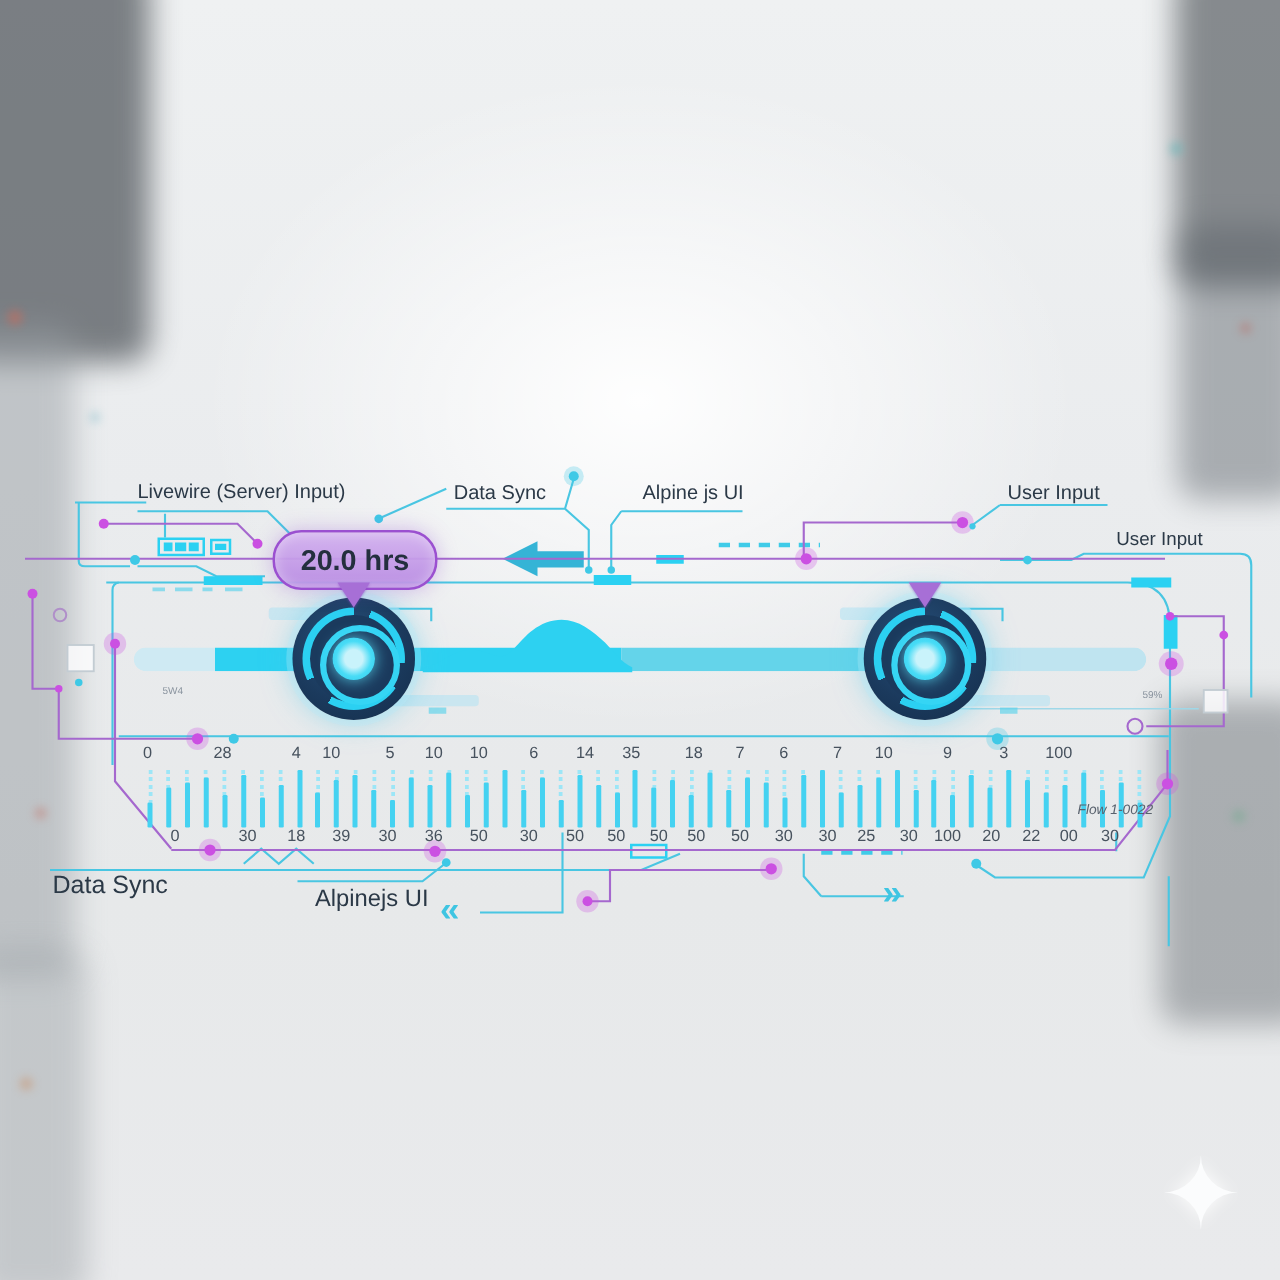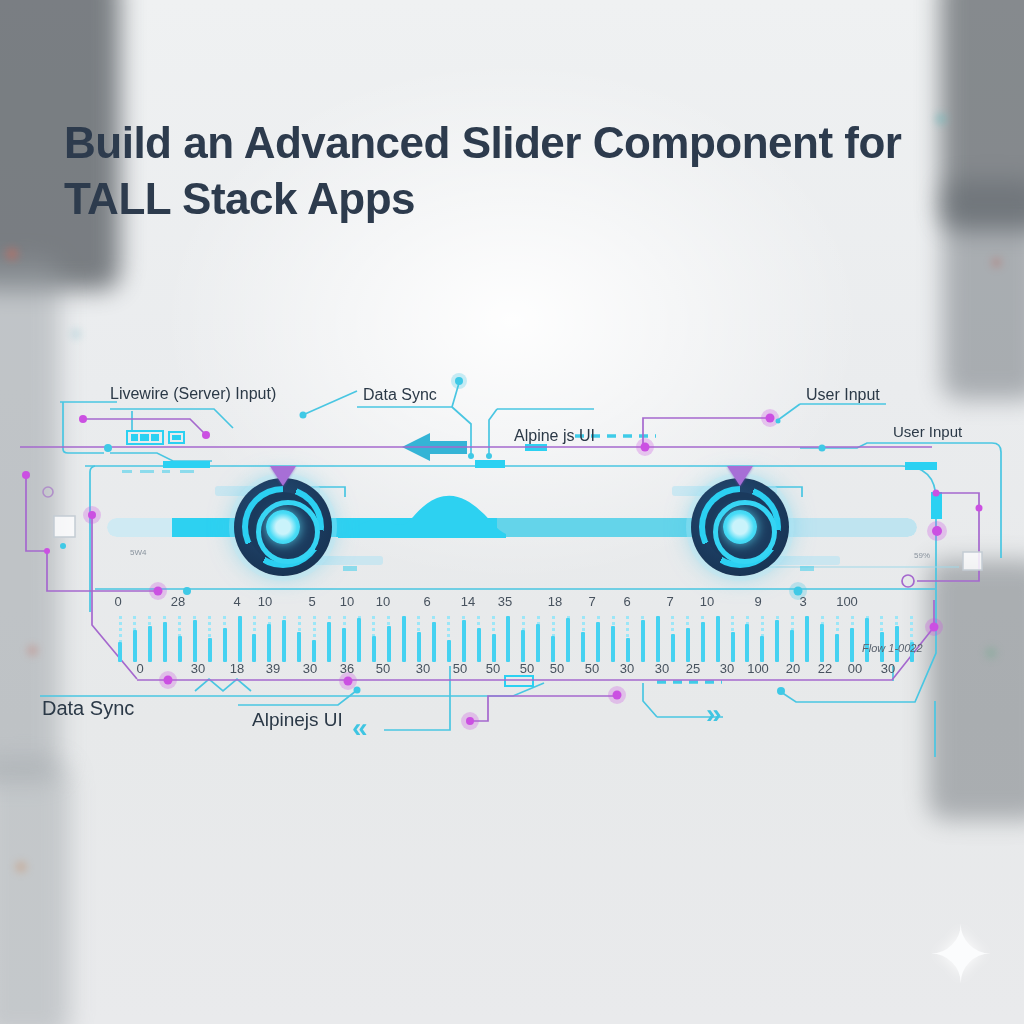--- a/index.html
+++ b/index.html
@@ -84,21 +84,20 @@
   <div class="bgblob" style="left:928px;top:560px;width:120px;height:260px;background:#4e555b;opacity:.4;"></div>
   <div class="centerglow"></div>
   <div class="bokeh" style="left:6px;top:248px;width:12px;height:12px;background:#c96a5a;opacity:.6;"></div>
   <div class="bokeh" style="left:28px;top:646px;width:9px;height:9px;background:#c4756a;opacity:.55;"></div>
   <div class="bokeh" style="left:16px;top:862px;width:10px;height:10px;background:#c98a5e;opacity:.5;"></div>
   <div class="bokeh" style="left:936px;top:114px;width:10px;height:10px;background:#5fb8ba;opacity:.6;"></div>
   <div class="bokeh" style="left:986px;top:648px;width:10px;height:10px;background:#6aa98a;opacity:.5;"></div>
   <div class="bokeh" style="left:992px;top:258px;width:9px;height:9px;background:#b96a62;opacity:.5;"></div>
   <div class="bokeh" style="left:72px;top:330px;width:8px;height:8px;background:#74b4c4;opacity:.45;"></div>
 
-  <h1 class="title">Build an Advanced Slider Component for TALL Stack Apps</h1>
 
   <svg class="circuit" width="1024" height="1024" viewBox="0 0 1024 1024">
 
     <g>
       <path class="cy" d="M60,402 H117 M63,402 V449 Q63,453 68,453 H104"></path>
       <path class="cy" d="M110,453 H157 L173,461 H212"></path>
       <path class="cy" d="M132,411 V430"></path>
       <path class="cy" d="M110,409 H214 L233,428"></path>
       <path class="cy" d="M305,414 L357,391"></path>
       <path class="cy" d="M357,407 H452 M452,407 L459,383 M452,407 L471,424 V454"></path>
@@ -228,26 +227,29 @@
     <div class="handle-arcs"></div>
     <div class="handle-ring"></div>
     <div class="handle-core"></div>
   </div>
   <div class="handle" style="left:691px;top:478px;">
     <div class="handle-arcs"></div>
     <div class="handle-ring"></div>
     <div class="handle-core"></div>
   </div>
 
+  <div class="bubble" style="left:218px;top:424px;width:128px;">
+    <span>20.0 hrs</span>
+  </div>
   <div class="tail" style="left:270px;top:466px;"></div>
   <div class="tail" style="left:727px;top:466px;"></div>
 
   <div class="lbl" style="left:110px;top:385px;">Livewire (Server) Input)</div>
   <div class="lbl" style="left:363px;top:386px;">Data Sync</div>
-  <div class="lbl" style="left:514px;top:386px;margin-top:41px;">Alpine js UI</div>
+  <div class="lbl" style="left:514px;top:386px;">Alpine js UI</div>
   <div class="lbl" style="left:806px;top:386px;">User Input</div>
   <div class="lbl" style="left:893px;top:423px;font-size:15px;">User Input</div>
   <div class="lbl lbl-lg" style="left:42px;top:697px;">Data Sync</div>
   <div class="lbl lbl-lg" style="left:252px;top:709px;font-size:19px;">Alpinejs UI</div>
 
   <div class="micro" style="left:110px;top:548px;">5W4</div>
   <div class="micro" style="left:894px;top:551px;">59%</div>
   <div class="note" style="left:862px;top:598px;">Flow 1-0022</div>
 
   <div class="chev" style="left:352px;top:714px;">«</div>

